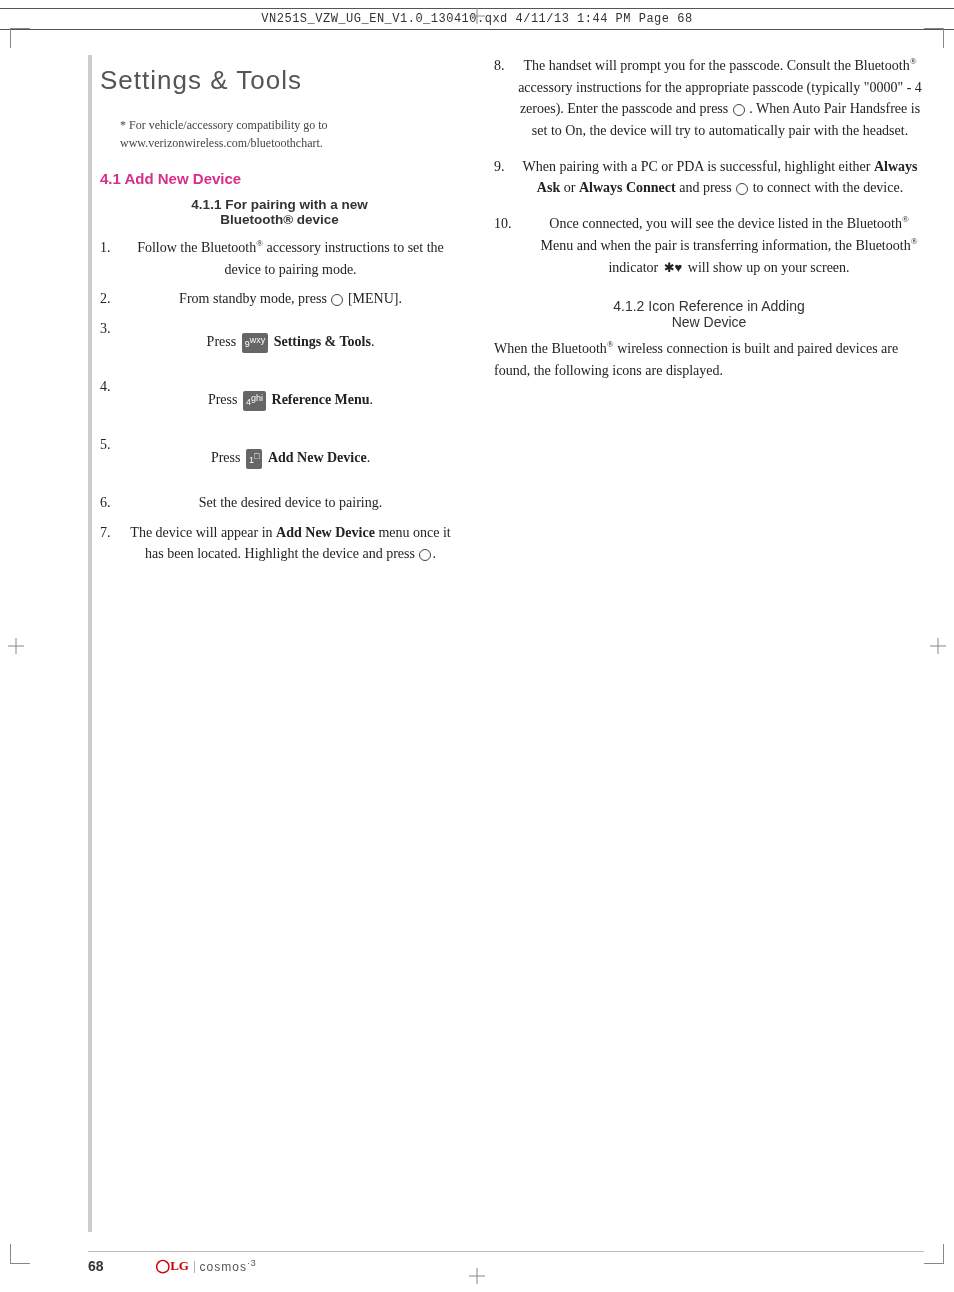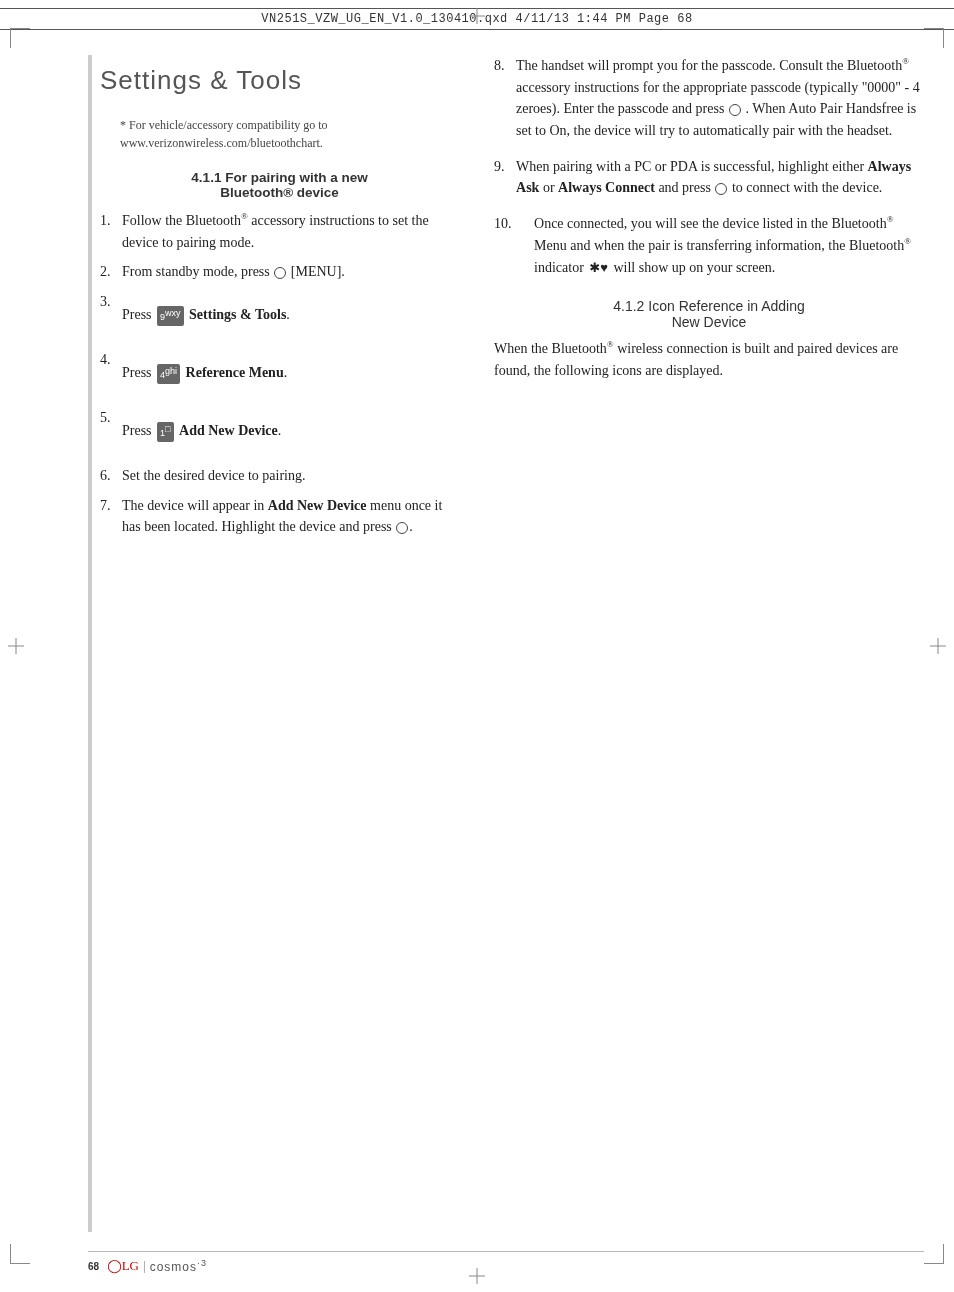--- a/index.html
+++ b/index.html
@@ -176,20 +176,21 @@
       align-items: flex-start;
     }
 
     .item-number {
       min-width: 22px;
       font-weight: normal;
     }
 
     .item-content {
       flex: 1;
+      text-align: center;
     }
 
     .item-content strong {
       font-weight: bold;
     }
 
     
     .menu-icon {
       display: inline-block;
       background: #666;
@@ -240,35 +241,36 @@
       right: 30px;
       display: flex;
       align-items: center;
       gap: 8px;
       border-top: 1px solid #bbb;
       padding-top: 6px;
     }
 
     .page-number {
       font-family: 'Arial', sans-serif;
-      font-size: 10px;
+      font-size: 14px;
       font-weight: bold;
       color: #333;
     }
 
     .brand-logo {
       display: flex;
       align-items: center;
       gap: 4px;
     }
 
     .lg-logo {
       font-size: 13px;
-      font-weight: normal;
+      font-weight: bold;
       color: #c00;
+      margin-left: 44px;
     }
 
     .cosmos-logo {
       font-size: 12px;
       font-family: 'Arial', sans-serif;
       color: #555;
       text-transform: lowercase;
       letter-spacing: 1px;
       text-align: center;
     }
@@ -303,20 +305,21 @@
   <div class="left-accent-bar"></div>
 
   <div class="main-content">
 
     <div class="left-column">
 
       <h1 class="page-title">Settings &amp; Tools</h1>
 
       <p class="vehicle-note">* For vehicle/accessory compatibility go to www.verizonwireless.com/bluetoothchart.</p>
 
+      <div class="section-heading">4.1 Add New Device</div>
 
 
       <div class="sub-section-heading">
         <span>4.1.1 For pairing with a new</span><br>
         <span>Bluetooth® device</span>
       </div>
 
       <div class="numbered-item">
         <span class="item-number">1.</span>
         <span class="item-content">Follow the Bluetooth<sup>®</sup> accessory instructions to set the device to pairing mode.</span>

